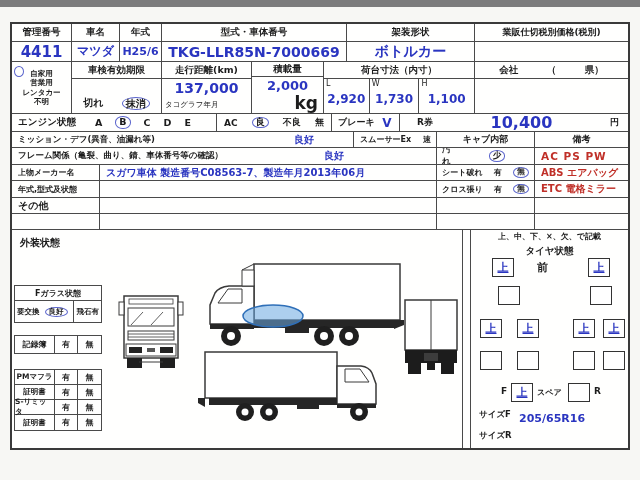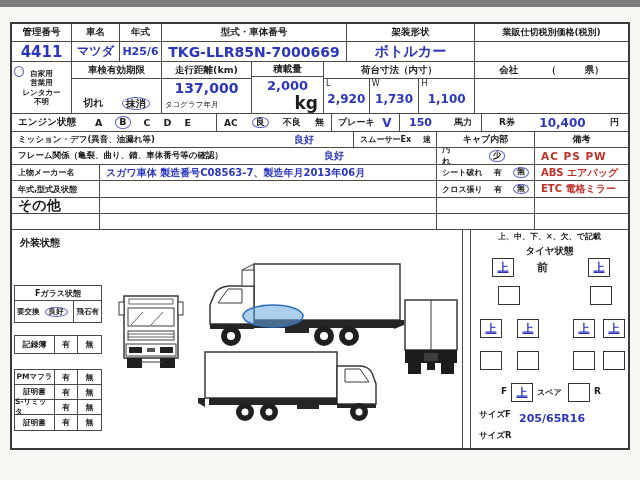--- a/index.html
+++ b/index.html
@@ -129,27 +129,23 @@
       <div class="cell" style="width:115px;justify-content:space-between;padding:0 7px;font-size:9px;font-weight:bold;">
         <span>AC</span>
         <span class="circled">良</span>
         <span>不良</span>
         <span>無</span>
       </div>
       <div class="cell leftpad" style="width:68px;">
         <span class="hdr" style="font-size:9px;">ブレーキ</span>
         <span class="blue" style="flex:1;text-align:center;font-size:12px;font-weight:600;">V</span>
       </div>
-      <div class="cell" style="width:82px;justify-content:space-between;padding:0 9px;">
-        <span class="blue" style="font-size:11px;font-weight:600;">150</span>
-        <span class="hdr" style="font-size:9px;">馬力</span>
-      </div>
       <div class="cell last" style="flex:1;padding:0 9px;justify-content:space-between;">
         <span class="hdr" style="font-size:9px;margin-left:8px;">R券</span>
-        <span class="blue" style="font-size:12px;font-weight:600;">10,400</span>
+        <span class="blue" style="font-size:16px;font-weight:600;">10,400</span>
         <span class="hdr" style="font-size:9px;">円</span>
       </div>
     </div>
 
     <div class="row" style="height:16px;">
       <div class="cell leftpad" style="width:342px;font-size:8.5px;font-weight:bold;">
         <span>ミッション・デフ(異音、油漏れ等)</span>
         <span class="blue" style="position:absolute;left:282px;font-size:10px;font-weight:bold;">良好</span>
       </div>
       <div class="cell leftpad" style="width:83px;font-size:8px;font-weight:bold;padding-right:5px;">
@@ -190,21 +186,21 @@
       <div class="cell leftpad" style="width:337px;"></div>
       <div class="cell" style="width:98px;justify-content:space-between;padding:0 5px;font-size:8px;font-weight:bold;">
         <span>クロス張り</span>
         <span>有</span>
         <span class="circled">無</span>
       </div>
       <div class="cell last red leftpad" style="flex:1;font-size:10px;">ETC 電格ミラー</div>
     </div>
 
     <div class="row" style="height:16px;">
-      <div class="cell leftpad hdr" style="width:88px;font-size:14px;">その他</div>
+      <div class="cell leftpad hdr" style="width:88px;font-size:10px;">その他</div>
       <div class="cell leftpad" style="width:337px;"></div>
       <div class="cell" style="width:98px;"></div>
       <div class="cell last" style="flex:1;"></div>
     </div>
 
     <div class="row" style="height:16px;">
       <div class="cell" style="width:88px;"></div>
       <div class="cell" style="width:337px;"></div>
       <div class="cell" style="width:98px;"></div>
       <div class="cell last" style="flex:1;"></div>

